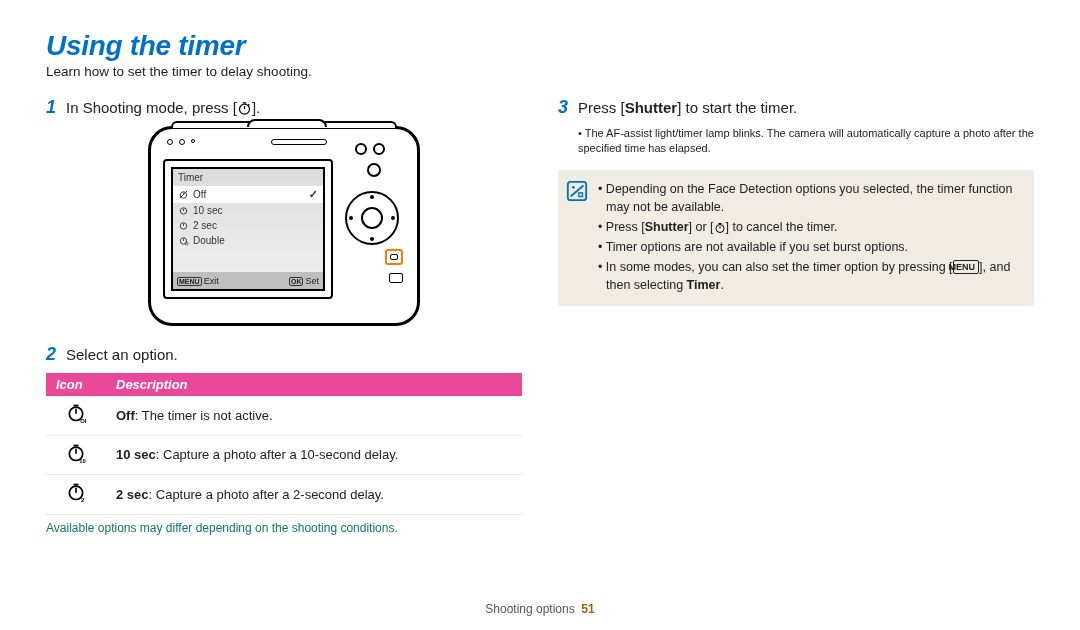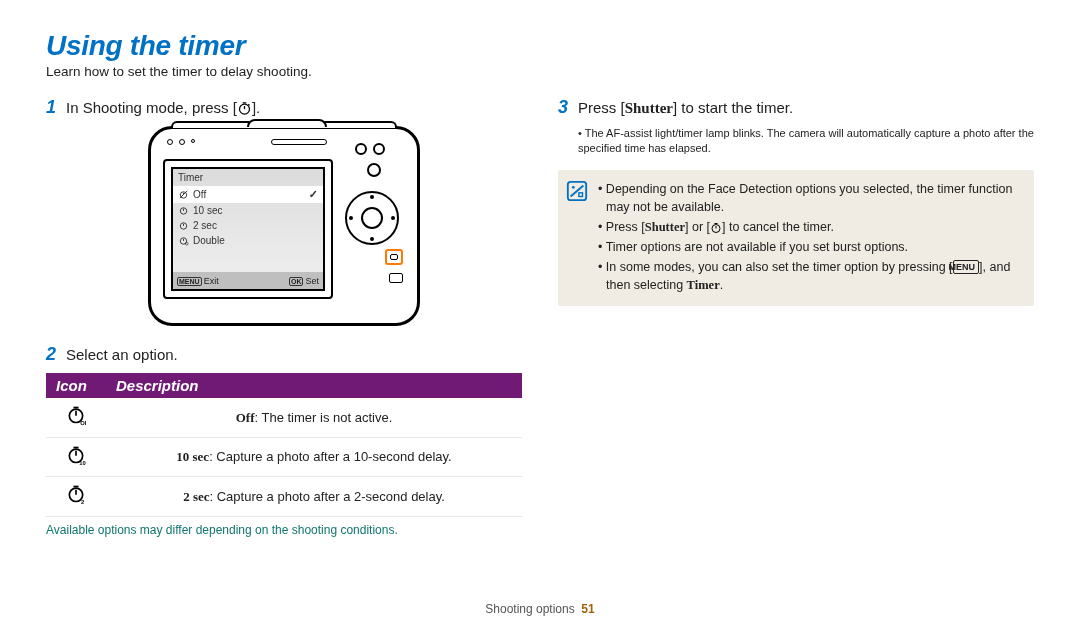--- a/index.html
+++ b/index.html
@@ -6,21 +6,21 @@
   html, body { width: 1080px; height: 630px; font-family: "Segoe UI", "Helvetica Neue", Arial, sans-serif; color: #222; background: #fff; }
   .page { padding: 30px 46px 0 46px; position: relative; height: 100%; }
   .title { color: #0071c5; font-size: 28px; font-weight: 700; margin-bottom: 2px; font-style: italic; letter-spacing: -0.3px;}
   .subtitle { font-size: 13.5px; margin-bottom: 18px; }
   .columns { display: flex; gap: 36px; }
   .col { flex: 1; min-width: 0; }
   .step { display: flex; align-items: baseline; margin-bottom: 8px; font-size: 15px; }
   .stepnum { color: #0071c5; font-style: italic; font-weight: 600; font-size: 18px; width: 20px; flex: 0 0 auto; }
   .steptext { flex: 1; }
   .icon-inline { display: inline-flex; vertical-align: -3px; }
-  .bold { font-weight: 700; font-family: Liberation Serif, serif; }
+  .bold { font-weight: 700; }
 
   
   .camera-wrap { display: flex; justify-content: center; margin: 6px 0 18px 0; }
   .camera-body { width: 272px; height: 200px; border: 3px solid #000; border-radius: 24px; position: relative; background: #fff; }
   .cam-top-bar { position: absolute; top: -8px; left: 20px; right: 20px; height: 7px; border: 2px solid #000; border-bottom: none; border-radius: 6px 6px 0 0; background: #fff; }
   .cam-top-bump { position: absolute; top: -10px; left: 96px; width: 80px; height: 8px; border: 2px solid #000; border-bottom: none; border-radius: 10px 10px 0 0; background: #fff; }
   .screen-frame { position: absolute; left: 12px; top: 30px; width: 170px; height: 140px; border: 2px solid #000; border-radius: 4px; background: #fff; }
   .screen-inner { position: absolute; inset: 6px; border: 2px solid #000; background: linear-gradient(#dcdcdc,#f0f0f0); }
   .menu-title { font-size: 10px; padding: 3px 5px; color: #333; }
   .menu-item { font-size: 10px; padding: 2px 5px; display: flex; align-items: center; gap: 4px; color: #333; }
@@ -42,23 +42,23 @@
   .wheel .tick { position:absolute; width:4px; height:4px; background:#000; border-radius:50%; }
   .wheel .t1{top:2px;left:50%;transform:translateX(-50%);} .wheel .t2{bottom:2px;left:50%;transform:translateX(-50%);}
   .wheel .t3{left:2px;top:50%;transform:translateY(-50%);} .wheel .t4{right:2px;top:50%;transform:translateY(-50%);}
   .hl-box { position:absolute; right:14px; top:120px; width:18px; height:16px; border:2px solid #ff7a00; border-radius:3px;}
   .hl-box:before{content:"";position:absolute;inset:3px;border:1.5px solid #000;border-radius:2px;}
   .sm-btn { position:absolute; right:14px; top:144px; width:14px; height:10px; border:1.5px solid #000; border-radius:2px;}
   .sm-round { position:absolute; right:36px; top:34px; width:14px; height:14px; border:2px solid #000; border-radius:50%;}
 
   
   .tbl { width: 100%; border-collapse: collapse; font-size: 13px; margin-bottom: 6px; }
-  .tbl th { background: #701a75; color: #fff; font-weight: 700; font-style: italic; text-align: left; padding: 4px 10px; font-size: 15px; }
+  .tbl th { background: #ec4899; color: #fff; font-weight: 700; font-style: italic; text-align: left; padding: 4px 10px; font-size: 13px; }
   .tbl th:first-child { width: 60px; }
-  .tbl td { padding: 7px 10px; border-bottom: 1px solid #e8e8e8; vertical-align: middle; line-height: 1.35; text-align: center; }
+  .tbl td { padding: 7px 10px; border-bottom: 1px solid #e8e8e8; vertical-align: middle; line-height: 1.35; }
   .tbl td.ic { text-align: center; }
   .note { font-size: 12px; color: #0f766e; }
 
   
   .sub-indent { padding-left: 20px; font-size: 11px; line-height: 1.35; margin-bottom: 14px; }
   .sub-indent ul { list-style: none; margin-left: 0; }
   .sub-indent li:before { content: "• "; }
   .info-box { background: #f0ece3; border-radius: 2px; display: flex; padding: 10px 12px 10px 8px; gap: 10px; font-size: 12.5px; line-height: 1.45; }
   .info-icon { flex: 0 0 auto; }
   .info-list { list-style: none; }

